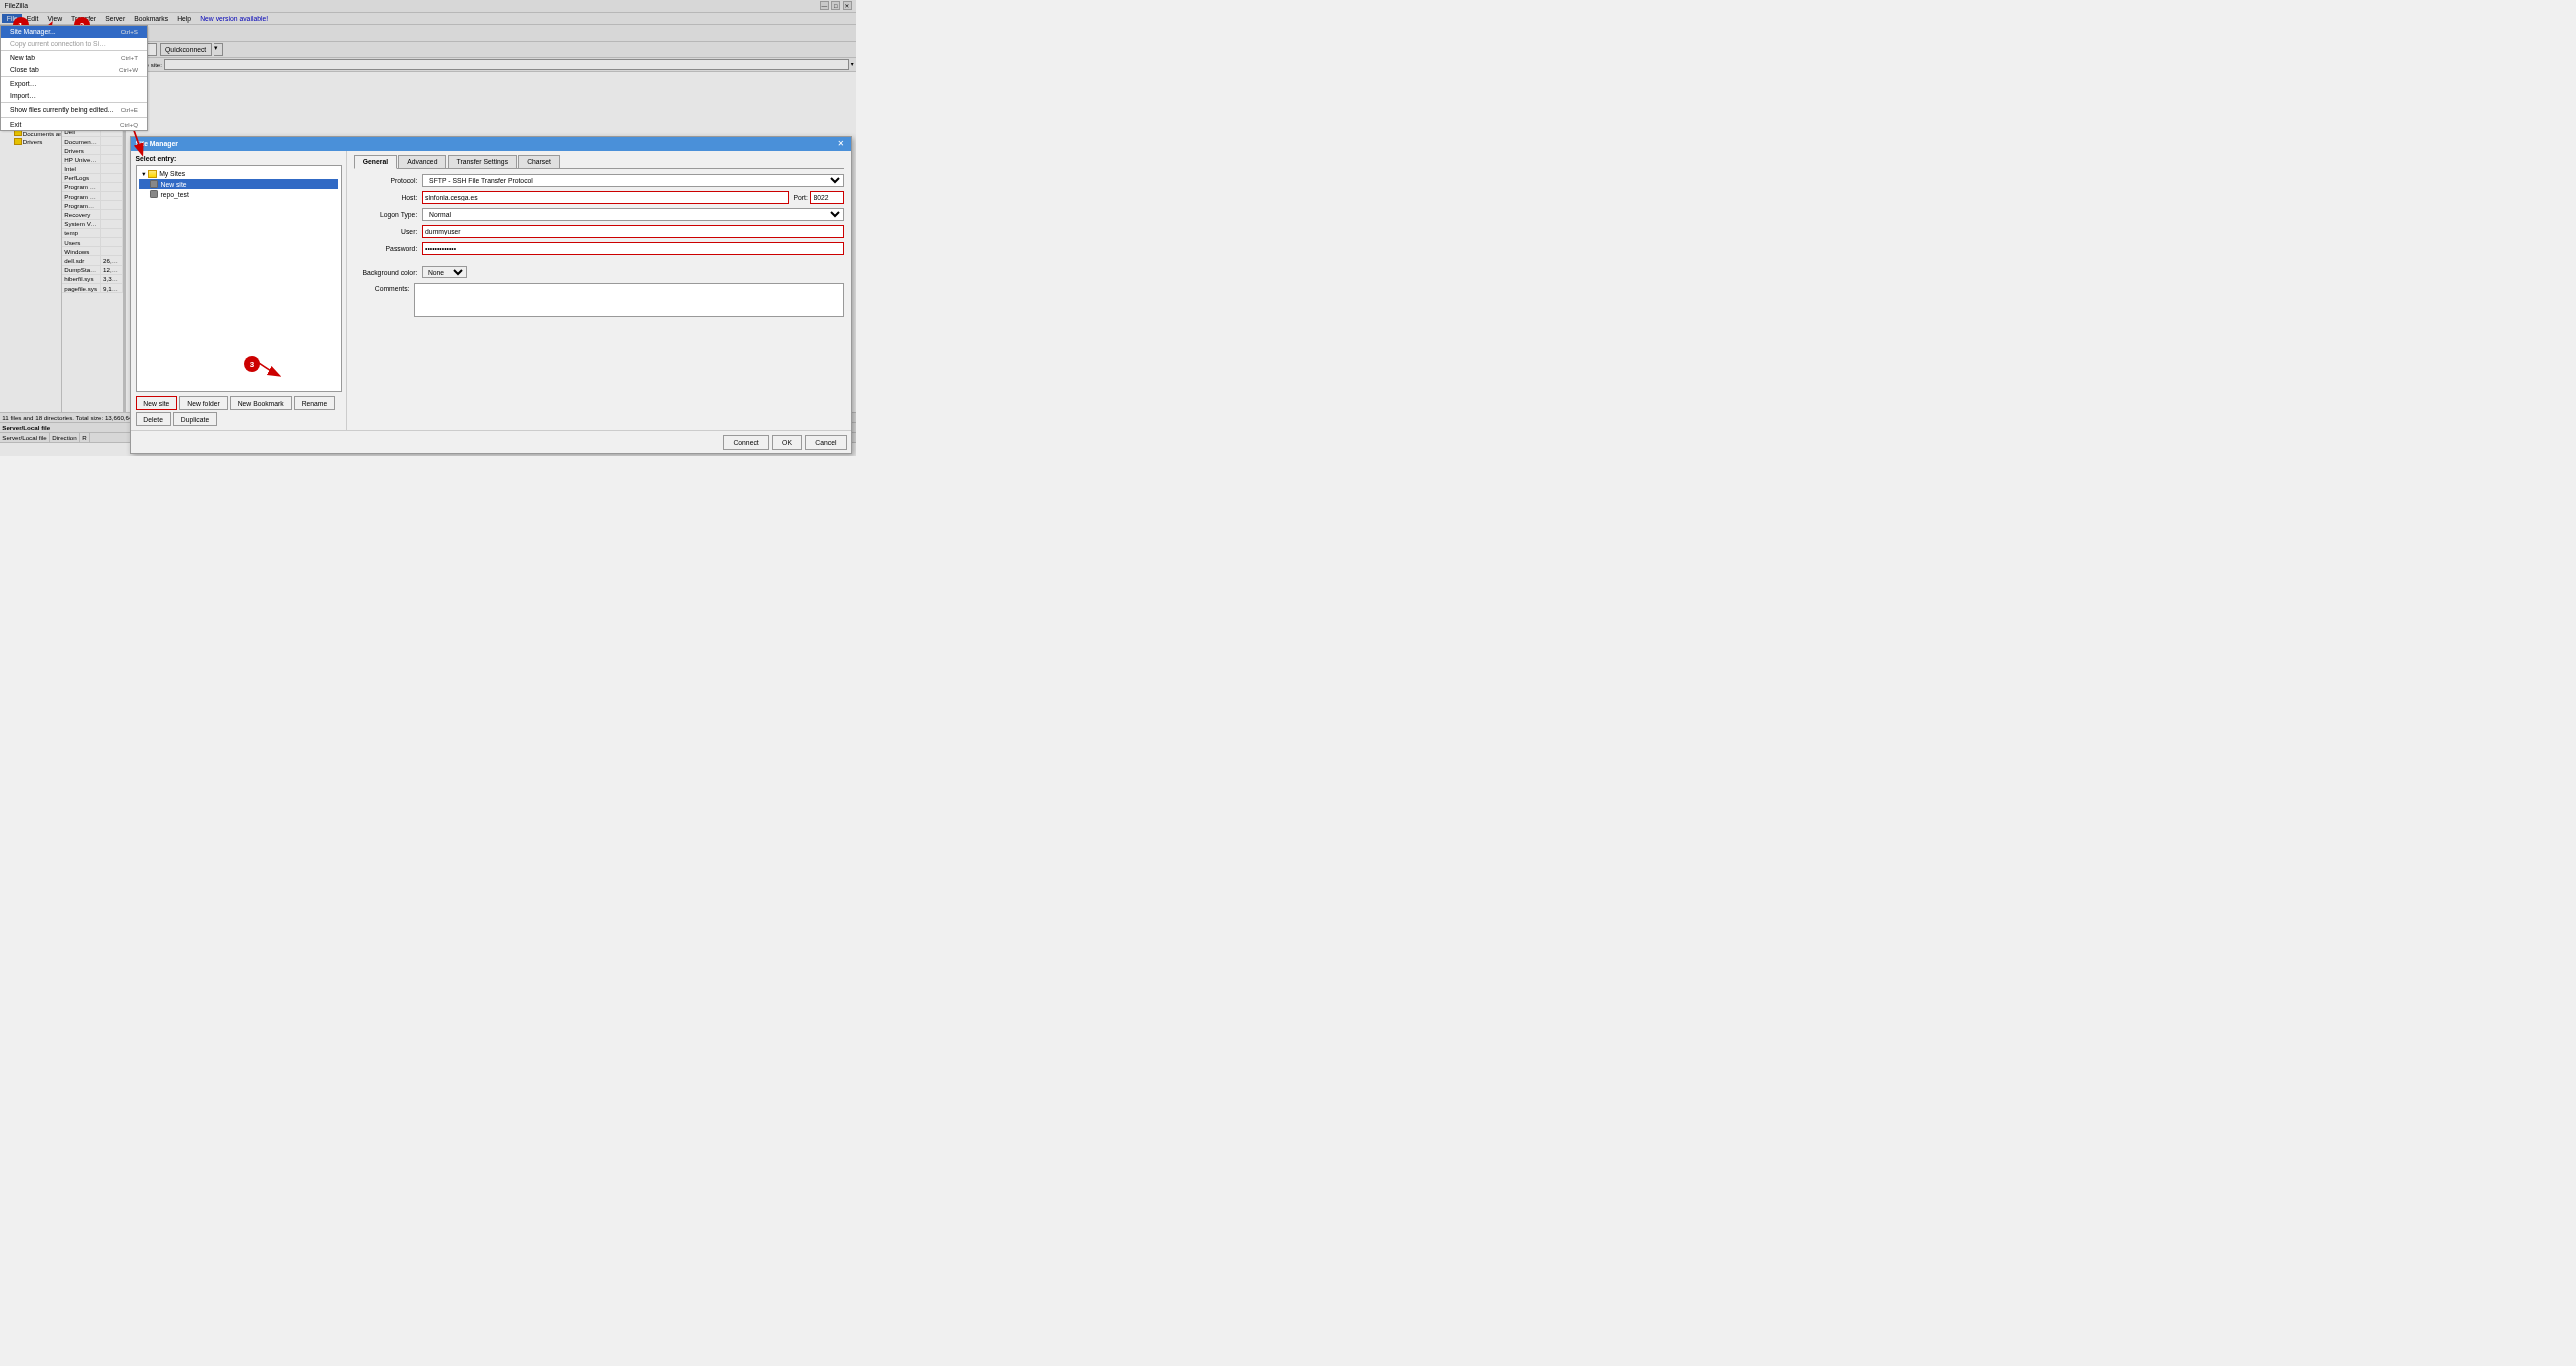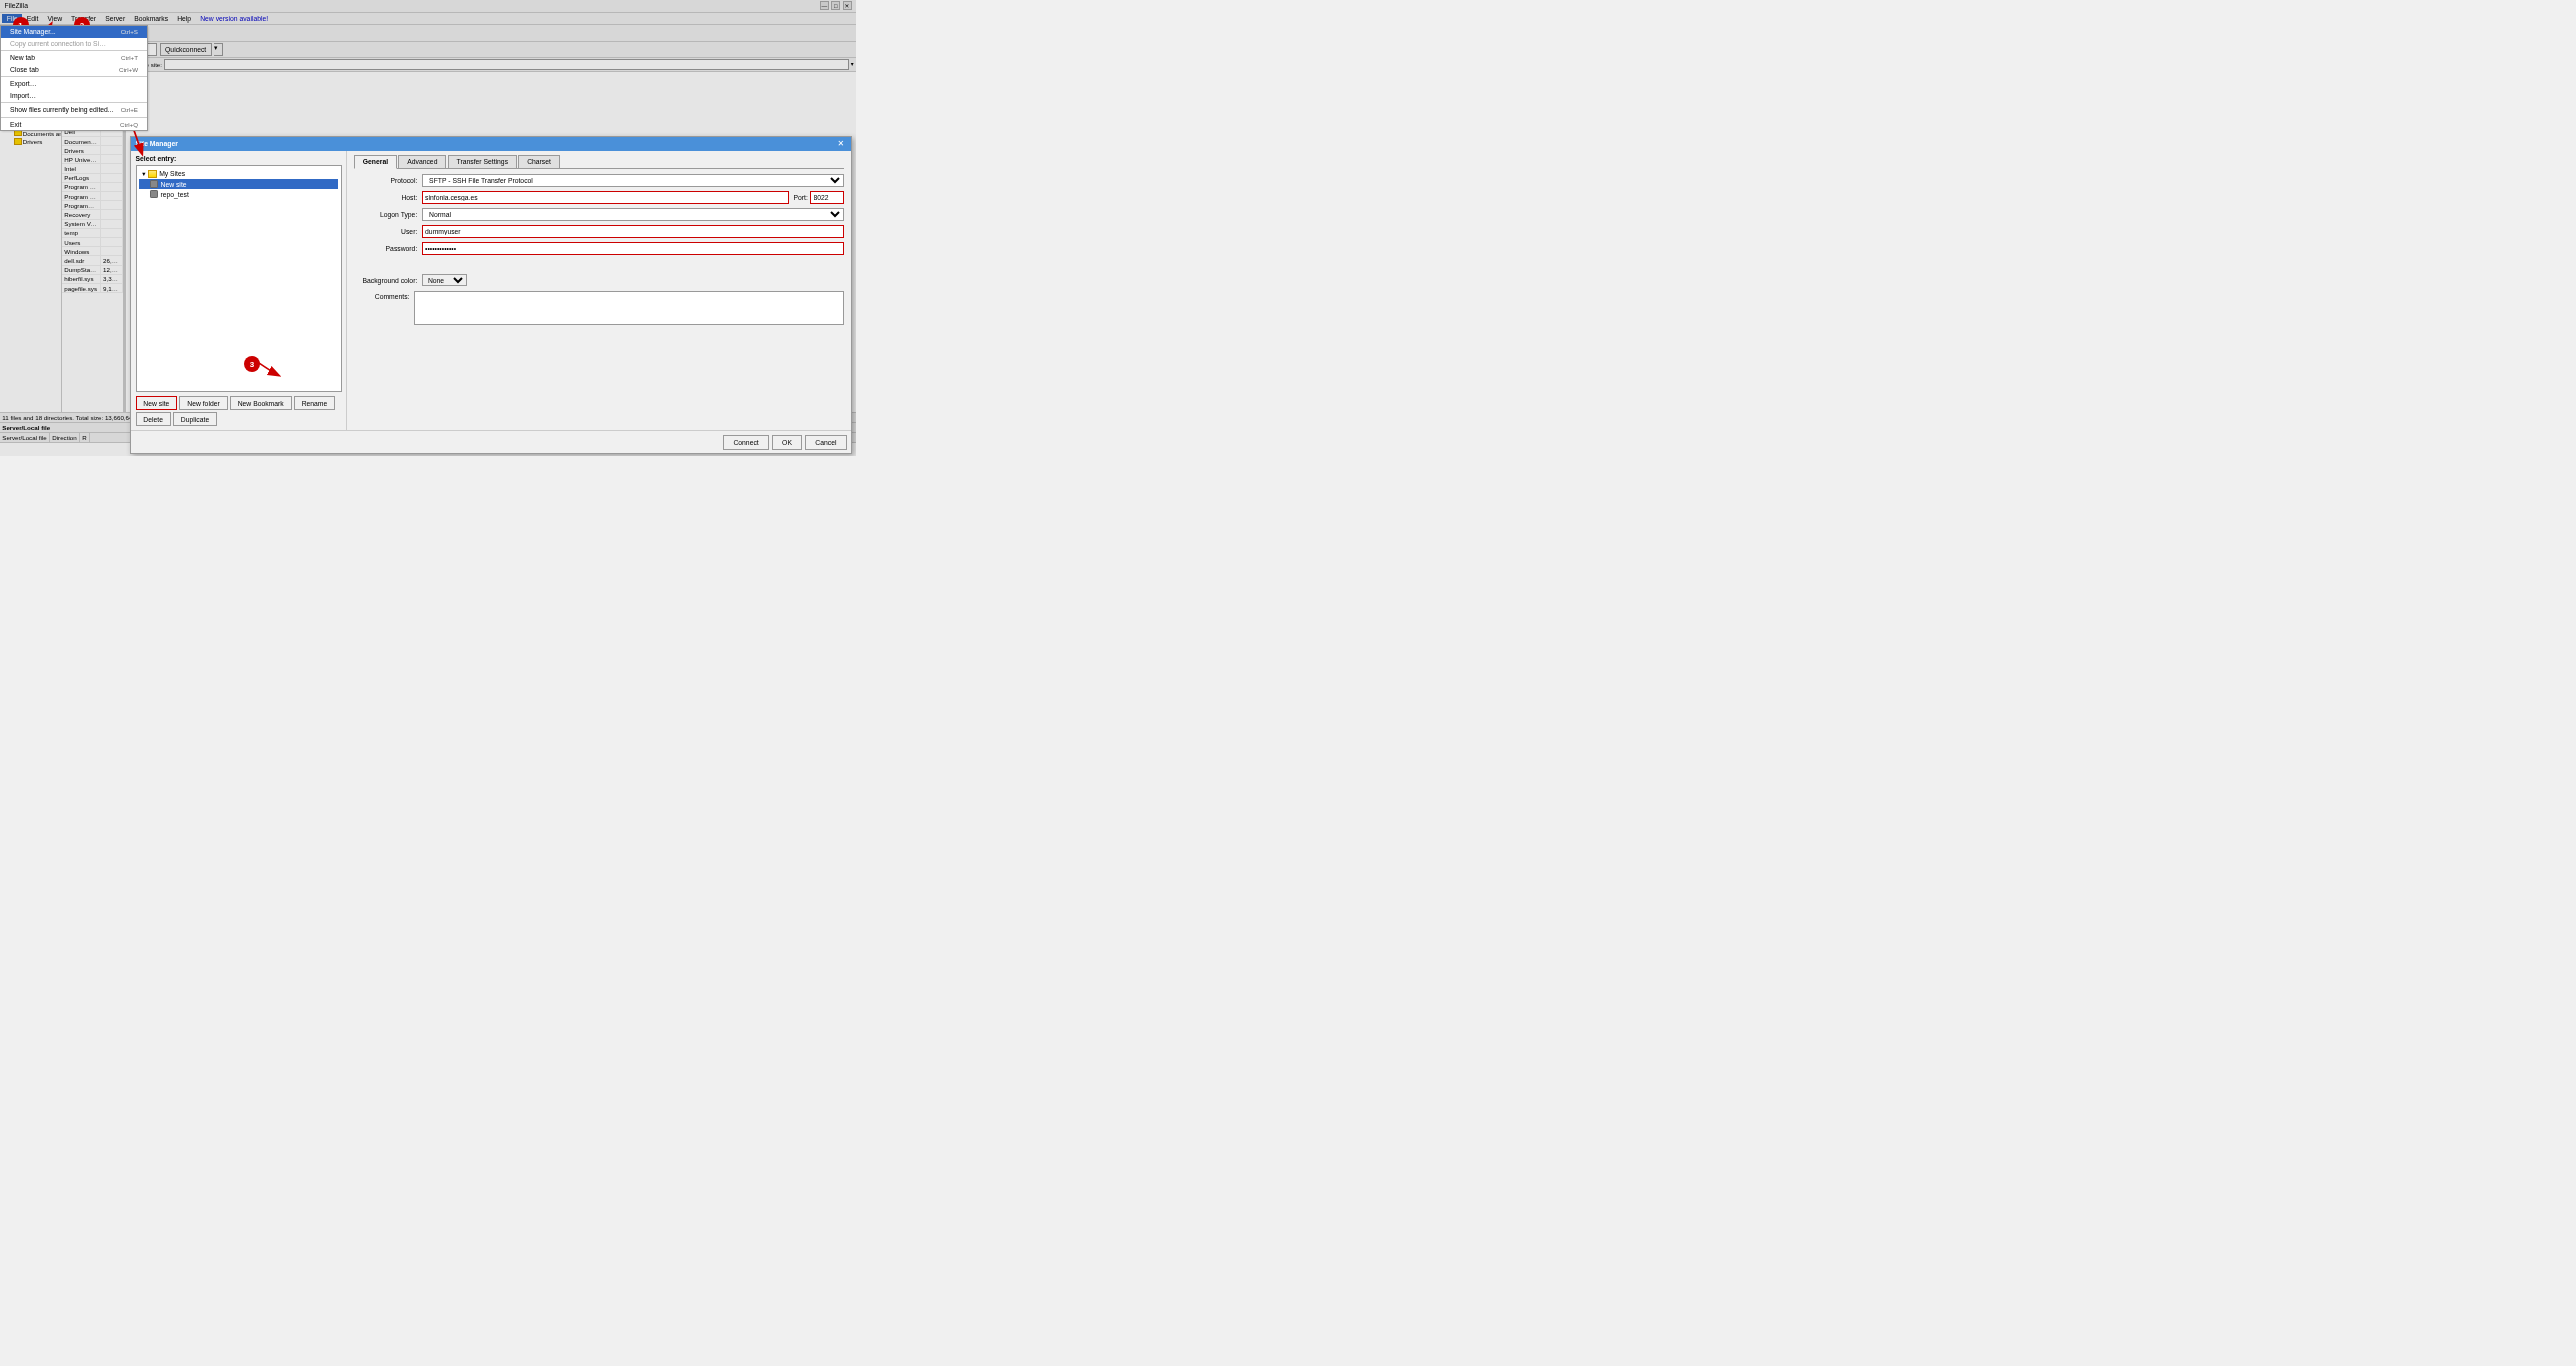--- a/index.html
+++ b/index.html
@@ -821,21 +821,21 @@
       <div class="form-row">
         <span class="form-label">User:</span>
         <input class="form-input" type="text" value="dummyuser" style="">
       </div>
 
       <div class="form-row">
         <span class="form-label">Password:</span>
         <input class="form-input" type="password" value="dummypassword" style="">
       </div>
 
-      <div class="form-row" style="margin-top:19px;">
+      <div class="form-row" style="margin-top:11px;">
         <span class="form-label">Background color:</span>
         <select class="color-select">
           <option value="None">None</option>
         </select>
       </div>
 
       <div class="form-row" style="align-items:flex-start;">
         <span class="form-label" style="padding-top:2.3px;">Comments:</span>
         <textarea class="comments-area" style=""></textarea>
       </div>

